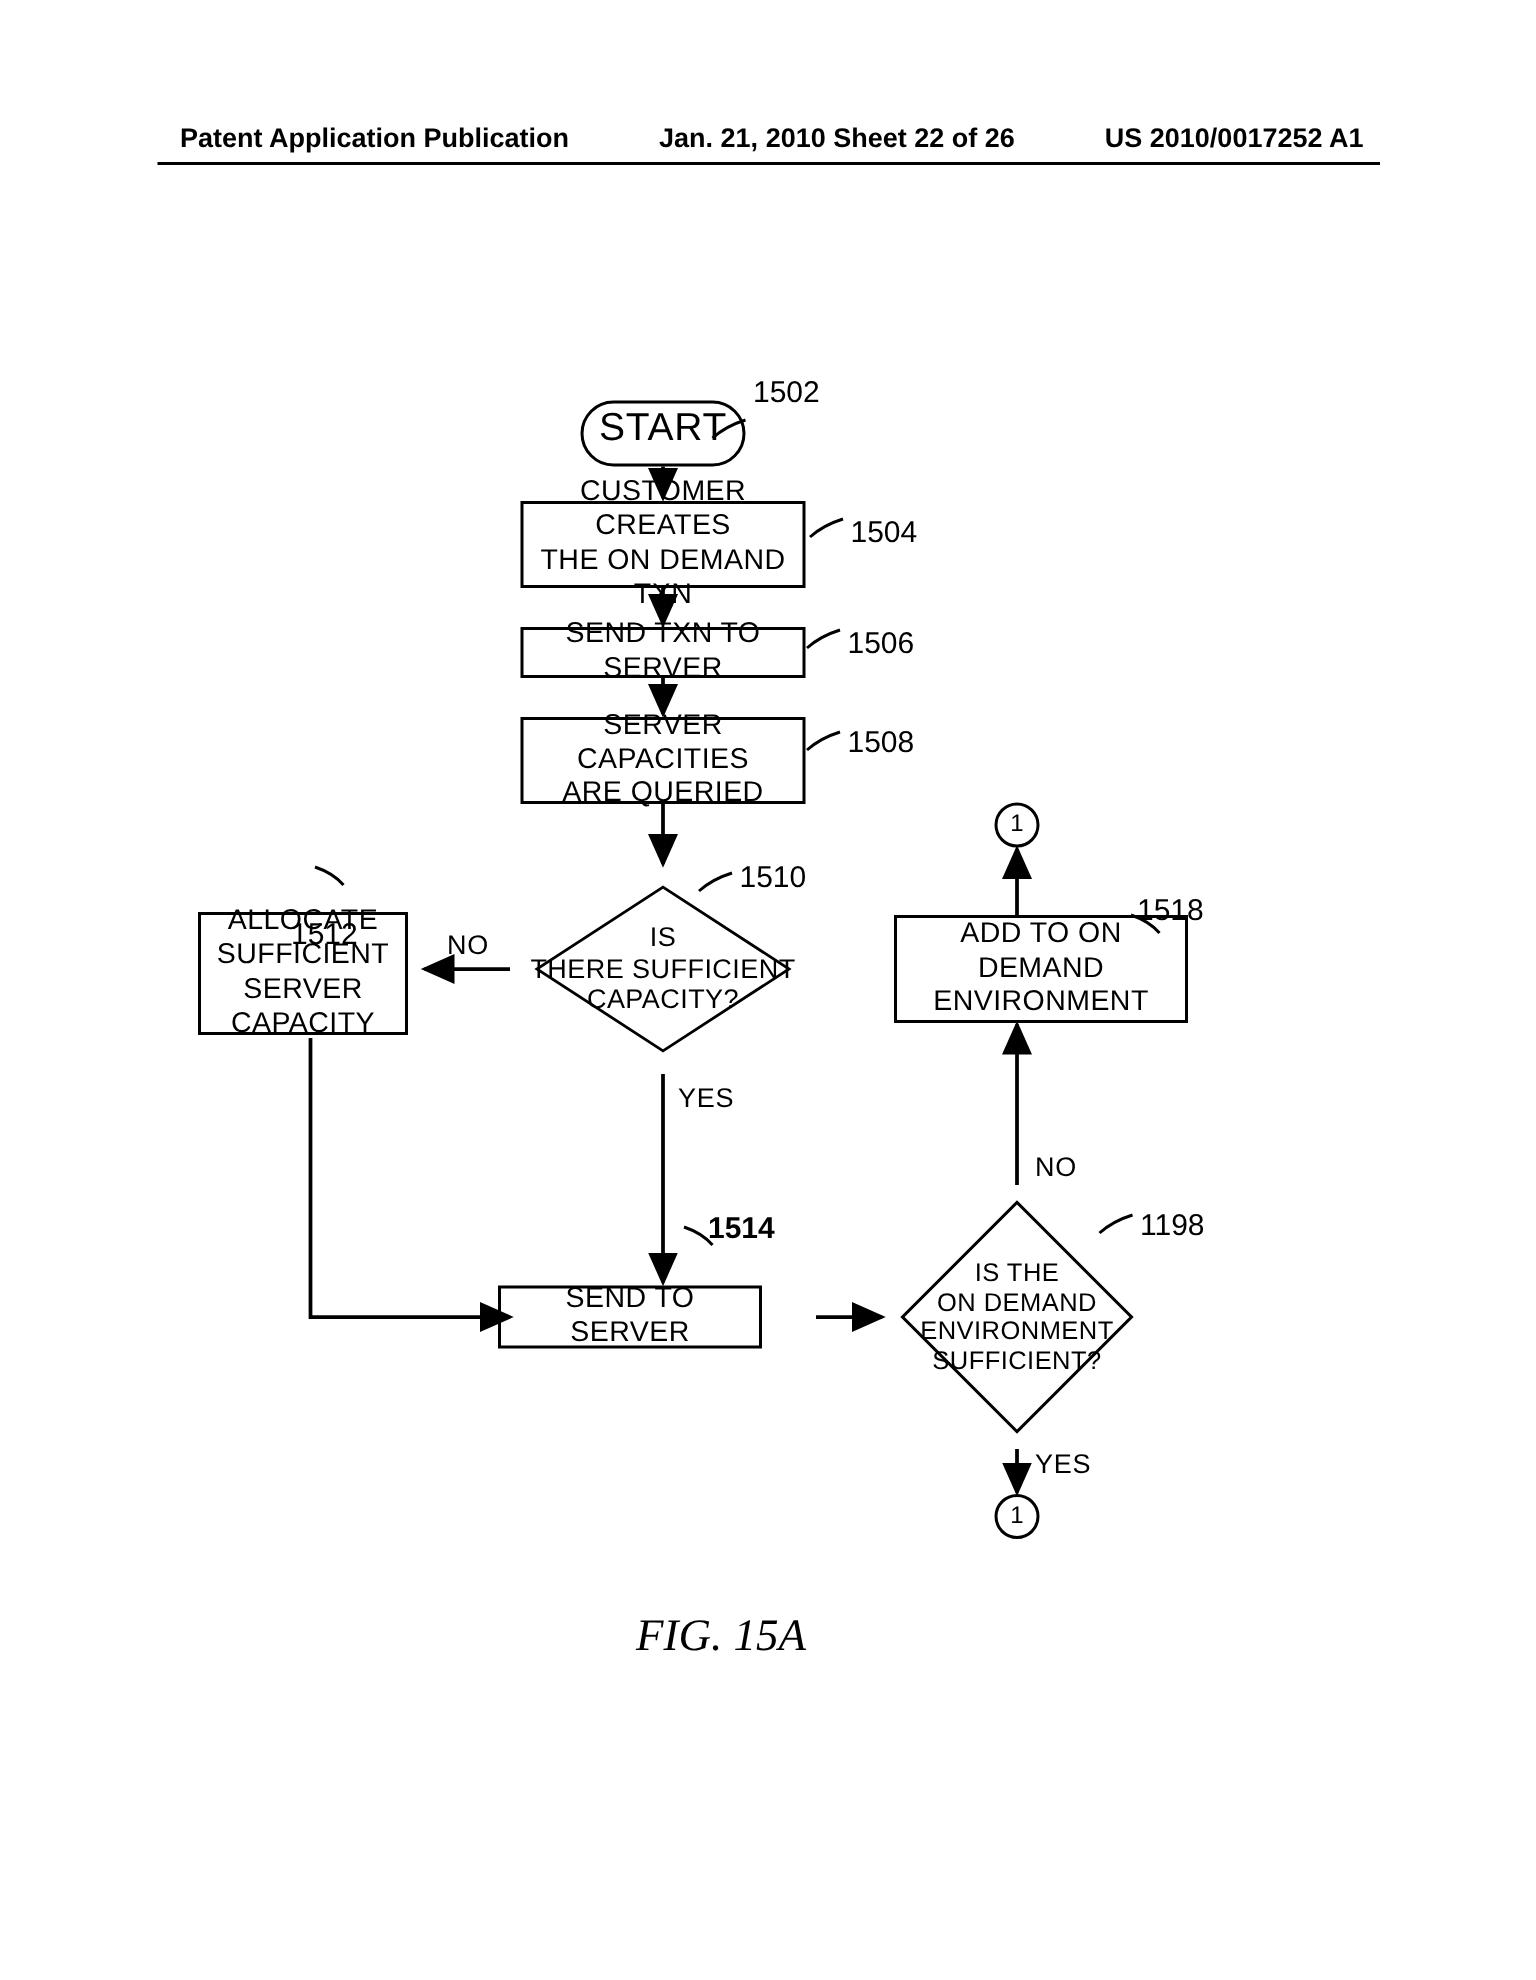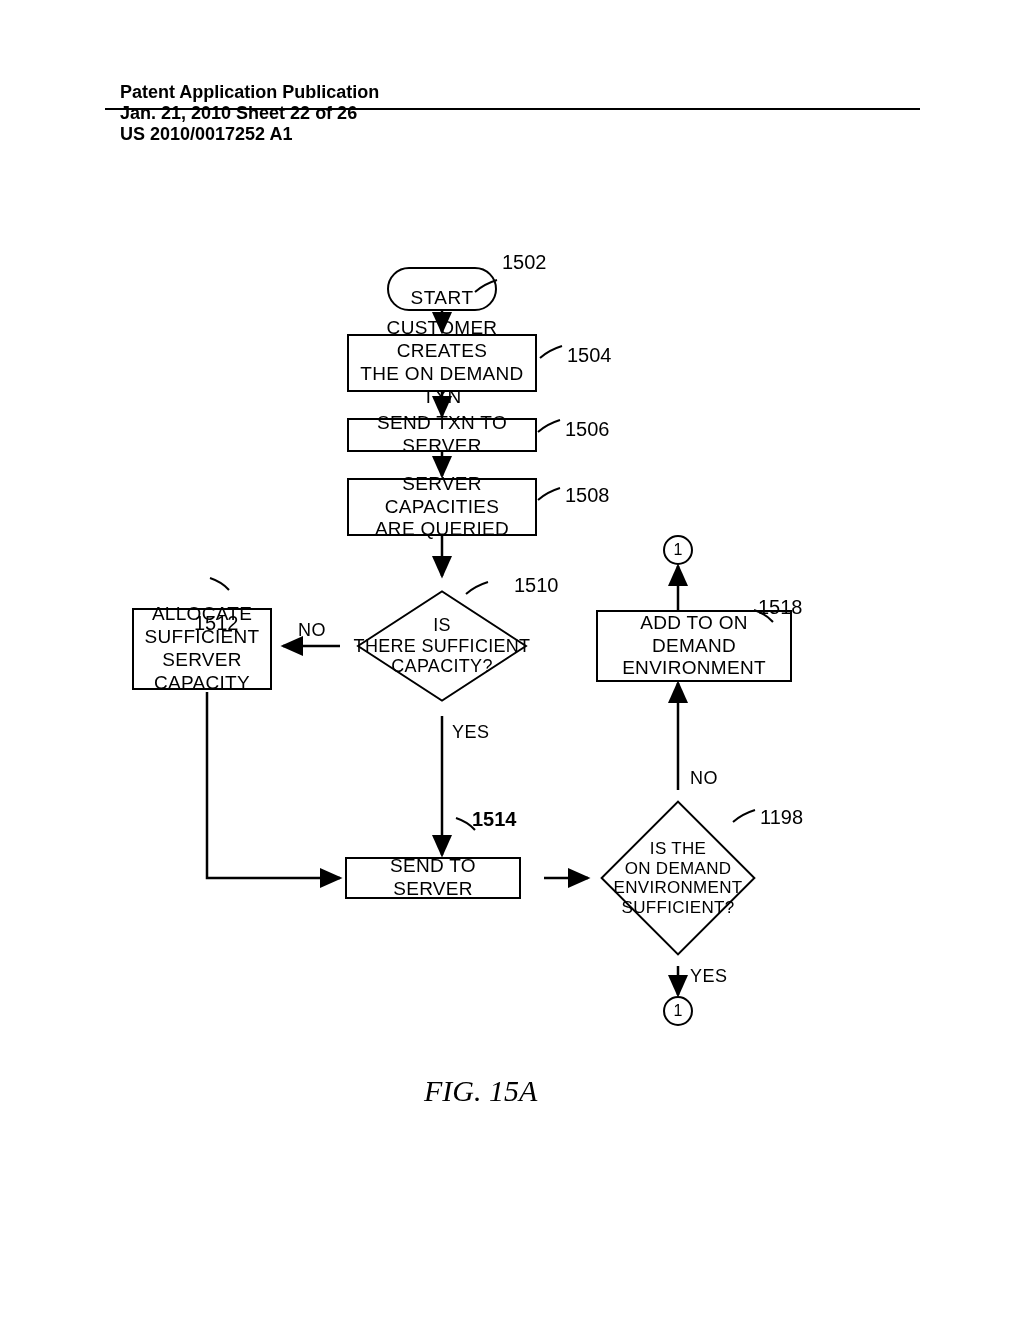--- a/index.html
+++ b/index.html
@@ -14,21 +14,20 @@
   .header {
     position: absolute;
     top: 82px;
     left: 0;
     width: 1024px;
     display: flex;
     justify-content: space-between;
     padding: 0 115px 0 120px;
     font-size: 18px;
     font-weight: bold;
-    flex-direction: column;
   }
   .header-rule {
     position: absolute;
     top: 108px;
     left: 105px;
     width: 815px;
     height: 2px;
     background: #000;
   }
   .canvas {
@@ -40,23 +39,23 @@
   }
   .box, .term, .diamond, .conn, .label, .flabel {
     position: absolute;
     font-family: 'Arial Narrow', Arial, sans-serif;
     font-stretch: condensed;
   }
   .term {
     border: 2.5px solid #000;
     border-radius: 24px;
     display: flex;
-    align-items: flex-end;
+    align-items: flex-start;
     justify-content: center;
-    font-size: 19px;
+    font-size: 26px;
     letter-spacing: 0.5px;
   }
   .box {
     border: 2.5px solid #000;
     display: flex;
     align-items: center;
     justify-content: center;
     text-align: center;
     font-size: 19px;
     line-height: 1.2;
@@ -197,21 +196,21 @@
 THERE SUFFICIENT
 CAPACITY?</div>
   </div>
 
   <div class="box" style="left:132px; top:608px; width:140px; height:82px; white-space:pre-line;">
     <span>ALLOCATE
 SUFFICIENT
 SERVER CAPACITY</span>
   </div>
 
-  <div class="box" style="left:345px; top:857px; width:176px; height:42px;">
+  <div class="box" style="left:332px; top:857px; width:176px; height:42px;">
     <span>SEND TO SERVER</span>
   </div>
 
   <div class="diamond-wrap" style="left:588px; top:790px; width:180px; height:176px;">
     <div class="diamond-shape" style="left:35px; top:33px; width:110px; height:110px;"></div>
     <div class="diamond-text" style="white-space:pre-line; font-size:17px;">IS THE
 ON DEMAND
 ENVIRONMENT
 SUFFICIENT?</div>
   </div>
@@ -230,20 +229,20 @@
 
   <div class="flabel" style="left:298px; top:620px;">NO</div>
   <div class="flabel" style="left:452px; top:722px;">YES</div>
   <div class="flabel" style="left:690px; top:768px;">NO</div>
   <div class="flabel" style="left:690px; top:966px;">YES</div>
 
   <div class="label" style="left:502px; top:251px;">1502</div>
   <div class="label" style="left:567px; top:344px;">1504</div>
   <div class="label" style="left:565px; top:418px;">1506</div>
   <div class="label" style="left:565px; top:484px;">1508</div>
-  <div class="label" style="left:493px; top:574px;margin-left:21px;">1510</div>
+  <div class="label" style="left:493px; top:574px;">1510</div>
   <div class="label" style="left:194px; top:568px;margin-top:44px;">1512</div>
   <div class="label" style="left:472px; top:808px;font-weight:bold;">1514</div>
   <div class="label" style="left:760px; top:806px;">1198</div>
   <div class="label" style="left:758px; top:596px;">1518</div>
 
   <div class="fig-label" style="left:424px; top:1050px;">FIG. 15A</div>
 </div>
 
 </body></html>

